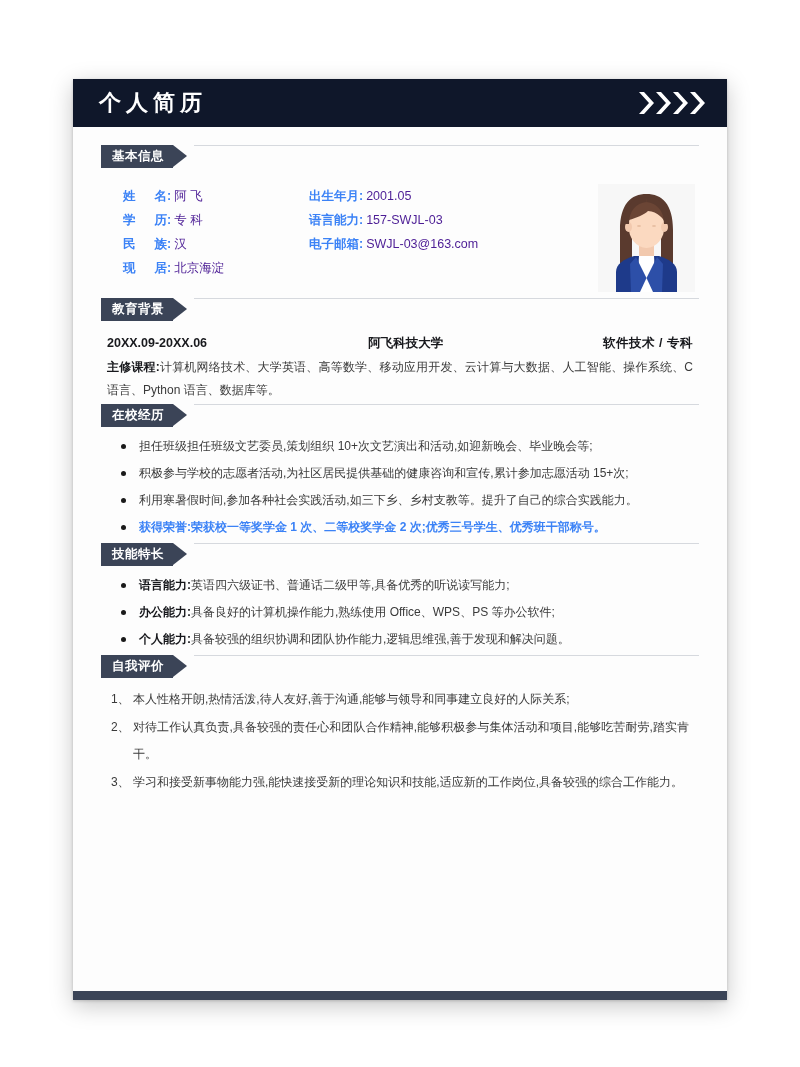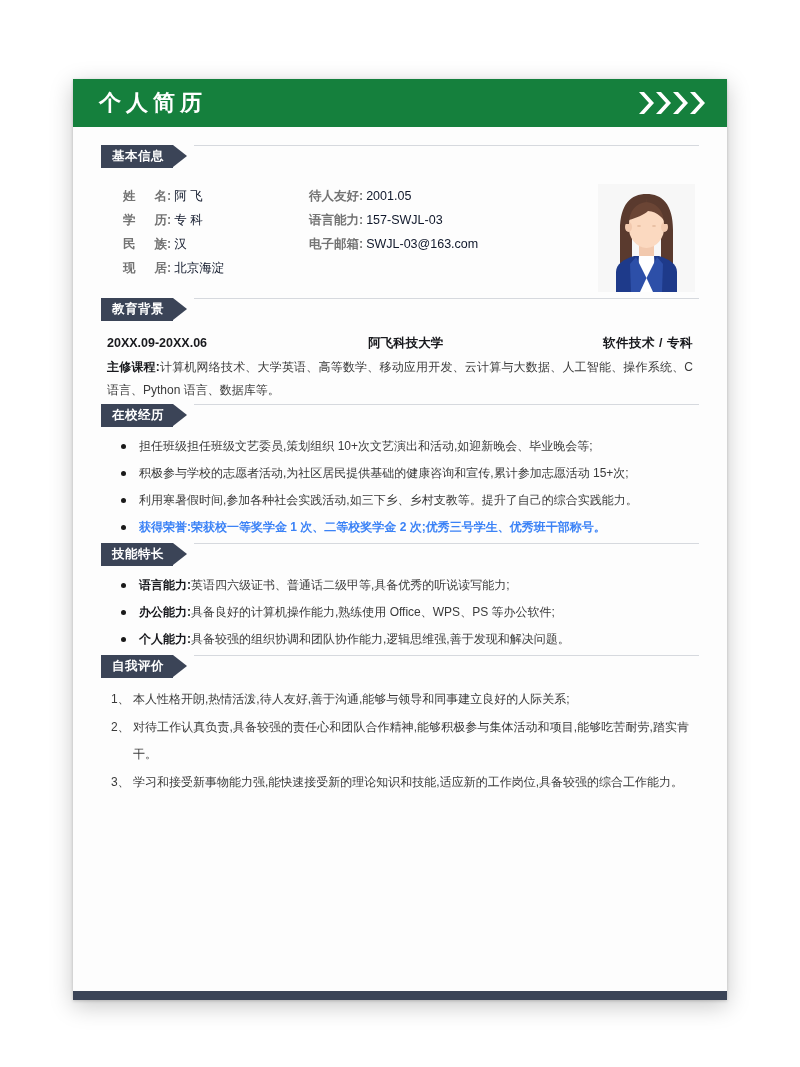--- a/index.html
+++ b/index.html
@@ -27,21 +27,21 @@
     top: 79px;
     width: 654px;
     height: 921px;
     background: #fdfdfd;
     box-shadow: 0 6px 22px rgba(0,0,0,0.22), 0 1px 3px rgba(0,0,0,0.18);
   }
   
   .header-bar {
     position: relative;
     height: 48px;
-    background: #15803d;
+    background: #0f172a;
     display: flex;
     align-items: center;
     justify-content: space-between;
     padding: 0 22px 0 26px;
     box-sizing: border-box;
   }
   .header-title {
     color: #ffffff;
     font-size: 22px;
     font-weight: bold;
@@ -119,30 +119,30 @@
   .info-col.col-a { width: 208px; padding-left: 22px; box-sizing: border-box; }
   .info-col.col-b { width: 250px; }
   .info-row {
     font-size: 12.5px;
     color: #222222;
     line-height: 24px;
     white-space: nowrap;
   }
   .info-label {
     font-weight: bold;
-    color: #737373;
+    color: #3b82f6;
   }
   .info-label.spread {
     display: inline-block;
     width: 44px;
     text-align: justify;
     text-align-last: justify;
   }
   .info-value {
-    color: #0f172a;
+    color: #4c1d95;
     margin-left: 3px;
   }
   
   .photo {
     width: 97px;
     height: 108px;
     flex: 0 0 auto;
     margin-right: 4px;
     margin-top: 0px;
     background: #f6f6f6;
@@ -257,21 +257,21 @@
               <div class="info-row">
                 <span class="info-label spread">民族</span><span class="info-label">:</span><span class="info-value">汉</span>
               </div>
               <div class="info-row">
                 <span class="info-label spread">现居</span><span class="info-label">:</span><span class="info-value">北京海淀</span>
               </div>
             </div>
 
             <div class="info-col col-b">
               <div class="info-row">
-                <span class="info-label">待人友好:</span><span class="info-value">2001.05</span>
+                <span class="info-label">出生年月:</span><span class="info-value">2001.05</span>
               </div>
               <div class="info-row">
                 <span class="info-label">语言能力:</span><span class="info-value">157-SWJL-03</span>
               </div>
               <div class="info-row">
                 <span class="info-label">电子邮箱:</span><span class="info-value">SWJL-03@163.com</span>
               </div>
             </div>
           </div>
 

